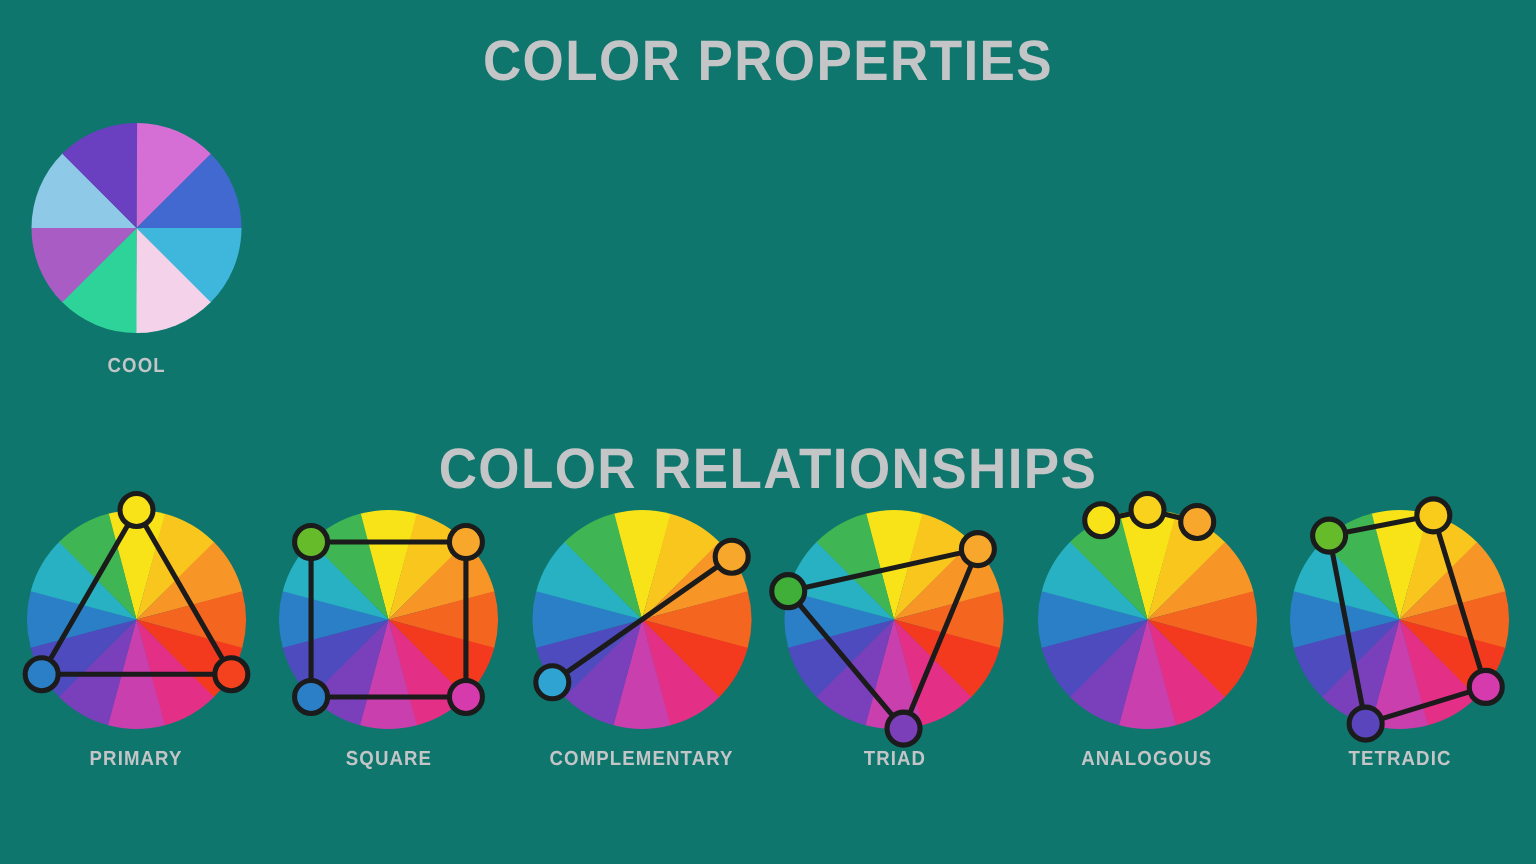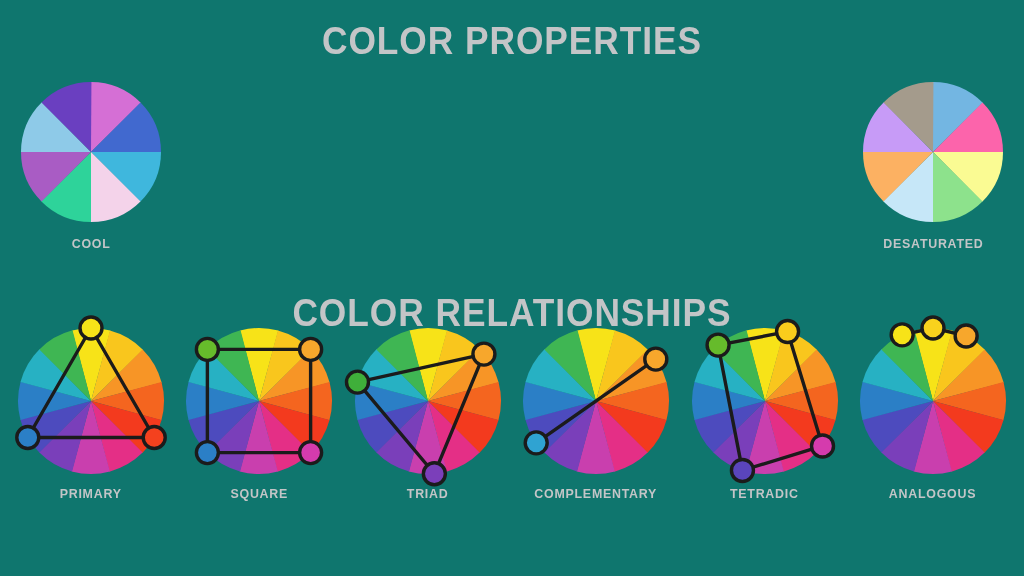--- a/index.html
+++ b/index.html
@@ -46,21 +46,21 @@
   .row {
     position: absolute;
     left: 0;
     width: 1024px;
     display: flex;
     justify-content: space-between;
     padding: 0 8px;
     box-sizing: border-box;
   }
   #row-properties { top: 82px; }
-  #row-relationships { top: 328px; }
+  #row-relationships { top: 340px; }
 
   .cell {
     width: 166px;
     display: flex;
     flex-direction: column;
     align-items: center;
   }
   .wheel-wrap {
     position: relative;
     width: 140px;
@@ -105,35 +105,20 @@
             <path d="M 70 70 L 140.00 70.00 A 70 70 0 0 1 119.19 119.80 Z" fill="#3fb7dd"></path>
             <path d="M 70 70 L 119.50 119.50 A 70 70 0 0 1 69.57 140.00 Z" fill="#f4d3ea"></path>
             <path d="M 70 70 L 70.00 140.00 A 70 70 0 0 1 20.20 119.19 Z" fill="#2ed39a"></path>
             <path d="M 70 70 L 20.50 119.50 A 70 70 0 0 1 0.00 69.57 Z" fill="#a95cc4"></path>
             <path d="M 70 70 L 0.00 70.00 A 70 70 0 0 1 20.81 20.20 Z" fill="#8ecae8"></path>
             <path d="M 70 70 L 20.50 20.50 A 70 70 0 0 1 70.43 0.00 Z" fill="#6a3fc0"></path>
           </svg>
         </div>
         <div class="cell-label">COOL</div>
       </div>
-      <div class="cell">
-        <div class="wheel-wrap">
-          <svg width="140" height="140" viewBox="0 0 140 140" class="wheel-svg">
-            <path d="M 70 70 L 70.00 0.00 A 70 70 0 0 1 119.80 20.81 Z" fill="#73b6e2"></path>
-            <path d="M 70 70 L 119.50 20.50 A 70 70 0 0 1 140.00 70.43 Z" fill="#fc64ab"></path>
-            <path d="M 70 70 L 140.00 70.00 A 70 70 0 0 1 119.19 119.80 Z" fill="#fafb93"></path>
-            <path d="M 70 70 L 119.50 119.50 A 70 70 0 0 1 69.57 140.00 Z" fill="#8de28c"></path>
-            <path d="M 70 70 L 70.00 140.00 A 70 70 0 0 1 20.20 119.19 Z" fill="#c6e7f8"></path>
-            <path d="M 70 70 L 20.50 119.50 A 70 70 0 0 1 0.00 69.57 Z" fill="#fcb162"></path>
-            <path d="M 70 70 L 0.00 70.00 A 70 70 0 0 1 20.81 20.20 Z" fill="#c79bf7"></path>
-            <path d="M 70 70 L 20.50 20.50 A 70 70 0 0 1 70.43 0.00 Z" fill="#a49b8c"></path>
-          </svg>
-        </div>
-        <div class="cell-label">DESATURATED</div>
-      </div>
     </div>
 
   <div id="title-relationships" class="section-title">COLOR RELATIONSHIPS</div>
 
   <div id="row-relationships" class="row">
       <div class="cell">
         <div class="wheel-wrap rel">
           <svg width="174" height="174" viewBox="0 0 174 174" class="wheel-svg" style="margin-left: -14px; margin-top: -14px;">
             <path d="M 87 87 L 68.11 16.49 A 73 73 0 0 1 106.32 16.60 Z" fill="#f7e318"></path>
             <path d="M 87 87 L 105.89 16.49 A 73 73 0 0 1 138.93 35.70 Z" fill="#f9c61d"></path>
@@ -192,20 +177,42 @@
             <path d="M 87 87 L 138.62 35.38 A 73 73 0 0 1 157.63 68.54 Z" fill="#f79526"></path>
             <path d="M 87 87 L 157.51 68.11 A 73 73 0 0 1 157.40 106.32 Z" fill="#f4651f"></path>
             <path d="M 87 87 L 157.51 105.89 A 73 73 0 0 1 138.30 138.93 Z" fill="#f33a1e"></path>
             <path d="M 87 87 L 138.62 138.62 A 73 73 0 0 1 105.46 157.63 Z" fill="#e42f86"></path>
             <path d="M 87 87 L 105.89 157.51 A 73 73 0 0 1 67.68 157.40 Z" fill="#c93fae"></path>
             <path d="M 87 87 L 68.11 157.51 A 73 73 0 0 1 35.07 138.30 Z" fill="#7a3fba"></path>
             <path d="M 87 87 L 35.38 138.62 A 73 73 0 0 1 16.37 105.46 Z" fill="#4d4bbe"></path>
             <path d="M 87 87 L 16.49 105.89 A 73 73 0 0 1 16.60 67.68 Z" fill="#2b7fc6"></path>
             <path d="M 87 87 L 16.49 68.11 A 73 73 0 0 1 35.70 35.07 Z" fill="#27b1c3"></path>
             <path d="M 87 87 L 35.38 35.38 A 73 73 0 0 1 68.54 16.37 Z" fill="#3fb653"></path>
+            <line x1="146.80" y1="45.13" x2="27.20" y2="128.87" stroke="#1b1b1b" stroke-width="3.4" stroke-linecap="round"></line>
+            <circle cx="146.80" cy="45.13" r="11" fill="#f7a72c" stroke="#1b1b1b" stroke-width="3.4"></circle>
+            <circle cx="27.20" cy="128.87" r="11" fill="#2fa3d2" stroke="#1b1b1b" stroke-width="3.4"></circle>
+          </svg>
+        </div>
+        <div class="cell-label">COMPLEMENTARY</div>
+      </div>
+      <div class="cell">
+        <div class="wheel-wrap rel">
+          <svg width="174" height="174" viewBox="0 0 174 174" class="wheel-svg" style="margin-left: -14px; margin-top: -14px;">
+            <path d="M 87 87 L 68.11 16.49 A 73 73 0 0 1 106.32 16.60 Z" fill="#f7e318"></path>
+            <path d="M 87 87 L 105.89 16.49 A 73 73 0 0 1 138.93 35.70 Z" fill="#f9c61d"></path>
+            <path d="M 87 87 L 138.62 35.38 A 73 73 0 0 1 157.63 68.54 Z" fill="#f79526"></path>
+            <path d="M 87 87 L 157.51 68.11 A 73 73 0 0 1 157.40 106.32 Z" fill="#f4651f"></path>
+            <path d="M 87 87 L 157.51 105.89 A 73 73 0 0 1 138.30 138.93 Z" fill="#f33a1e"></path>
+            <path d="M 87 87 L 138.62 138.62 A 73 73 0 0 1 105.46 157.63 Z" fill="#e42f86"></path>
+            <path d="M 87 87 L 105.89 157.51 A 73 73 0 0 1 67.68 157.40 Z" fill="#c93fae"></path>
+            <path d="M 87 87 L 68.11 157.51 A 73 73 0 0 1 35.07 138.30 Z" fill="#7a3fba"></path>
+            <path d="M 87 87 L 35.38 138.62 A 73 73 0 0 1 16.37 105.46 Z" fill="#4d4bbe"></path>
+            <path d="M 87 87 L 16.49 105.89 A 73 73 0 0 1 16.60 67.68 Z" fill="#2b7fc6"></path>
+            <path d="M 87 87 L 16.49 68.11 A 73 73 0 0 1 35.70 35.07 Z" fill="#27b1c3"></path>
+            <path d="M 87 87 L 35.38 35.38 A 73 73 0 0 1 68.54 16.37 Z" fill="#3fb653"></path>
             <line x1="142.92" y1="40.08" x2="93.36" y2="159.72" stroke="#1b1b1b" stroke-width="3.4" stroke-linecap="round"></line>
             <line x1="93.36" y1="159.72" x2="16.49" y2="68.11" stroke="#1b1b1b" stroke-width="3.4" stroke-linecap="round"></line>
             <line x1="16.49" y1="68.11" x2="142.92" y2="40.08" stroke="#1b1b1b" stroke-width="3.4" stroke-linecap="round"></line>
             <circle cx="142.92" cy="40.08" r="11" fill="#f7a72c" stroke="#1b1b1b" stroke-width="3.4"></circle>
             <circle cx="93.36" cy="159.72" r="11" fill="#7b3fba" stroke="#1b1b1b" stroke-width="3.4"></circle>
             <circle cx="16.49" cy="68.11" r="11" fill="#3faf3a" stroke="#1b1b1b" stroke-width="3.4"></circle>
           </svg>
         </div>
         <div class="cell-label">TRIAD</div>
       </div>
@@ -217,26 +224,28 @@
             <path d="M 87 87 L 138.62 35.38 A 73 73 0 0 1 157.63 68.54 Z" fill="#f79526"></path>
             <path d="M 87 87 L 157.51 68.11 A 73 73 0 0 1 157.40 106.32 Z" fill="#f4651f"></path>
             <path d="M 87 87 L 157.51 105.89 A 73 73 0 0 1 138.30 138.93 Z" fill="#f33a1e"></path>
             <path d="M 87 87 L 138.62 138.62 A 73 73 0 0 1 105.46 157.63 Z" fill="#e42f86"></path>
             <path d="M 87 87 L 105.89 157.51 A 73 73 0 0 1 67.68 157.40 Z" fill="#c93fae"></path>
             <path d="M 87 87 L 68.11 157.51 A 73 73 0 0 1 35.07 138.30 Z" fill="#7a3fba"></path>
             <path d="M 87 87 L 35.38 138.62 A 73 73 0 0 1 16.37 105.46 Z" fill="#4d4bbe"></path>
             <path d="M 87 87 L 16.49 105.89 A 73 73 0 0 1 16.60 67.68 Z" fill="#2b7fc6"></path>
             <path d="M 87 87 L 16.49 68.11 A 73 73 0 0 1 35.70 35.07 Z" fill="#27b1c3"></path>
             <path d="M 87 87 L 35.38 35.38 A 73 73 0 0 1 68.54 16.37 Z" fill="#3fb653"></path>
-            <line x1="146.80" y1="45.13" x2="27.20" y2="128.87" stroke="#1b1b1b" stroke-width="3.4" stroke-linecap="round"></line>
-            <circle cx="146.80" cy="45.13" r="11" fill="#f7a72c" stroke="#1b1b1b" stroke-width="3.4"></circle>
-            <circle cx="27.20" cy="128.87" r="11" fill="#2fa3d2" stroke="#1b1b1b" stroke-width="3.4"></circle>
-          </svg>
-        </div>
-        <div class="cell-label">COMPLEMENTARY</div>
+            <line x1="56.15" y1="20.84" x2="87.00" y2="14.00" stroke="#1b1b1b" stroke-width="3.4" stroke-linecap="round"></line>
+            <line x1="87.00" y1="14.00" x2="120.14" y2="21.96" stroke="#1b1b1b" stroke-width="3.4" stroke-linecap="round"></line>
+            <circle cx="56.15" cy="20.84" r="11" fill="#f7e318" stroke="#1b1b1b" stroke-width="3.4"></circle>
+            <circle cx="87.00" cy="14.00" r="11" fill="#f9d21d" stroke="#1b1b1b" stroke-width="3.4"></circle>
+            <circle cx="120.14" cy="21.96" r="11" fill="#f7a72c" stroke="#1b1b1b" stroke-width="3.4"></circle>
+          </svg>
+        </div>
+        <div class="cell-label">ANALOGOUS</div>
       </div>
       <div class="cell">
         <div class="wheel-wrap rel">
           <svg width="174" height="174" viewBox="0 0 174 174" class="wheel-svg" style="margin-left: -14px; margin-top: -14px;">
             <path d="M 87 87 L 68.11 16.49 A 73 73 0 0 1 106.32 16.60 Z" fill="#f7e318"></path>
             <path d="M 87 87 L 105.89 16.49 A 73 73 0 0 1 138.93 35.70 Z" fill="#f9c61d"></path>
             <path d="M 87 87 L 138.62 35.38 A 73 73 0 0 1 157.63 68.54 Z" fill="#f79526"></path>
             <path d="M 87 87 L 157.51 68.11 A 73 73 0 0 1 157.40 106.32 Z" fill="#f4651f"></path>
             <path d="M 87 87 L 157.51 105.89 A 73 73 0 0 1 138.30 138.93 Z" fill="#f33a1e"></path>
             <path d="M 87 87 L 138.62 138.62 A 73 73 0 0 1 105.46 157.63 Z" fill="#e42f86"></path>
@@ -251,39 +260,15 @@
             <line x1="144.52" y1="131.94" x2="64.44" y2="156.43" stroke="#1b1b1b" stroke-width="3.4" stroke-linecap="round"></line>
             <line x1="64.44" y1="156.43" x2="40.08" y2="31.08" stroke="#1b1b1b" stroke-width="3.4" stroke-linecap="round"></line>
             <circle cx="109.56" cy="17.57" r="11" fill="#f9cc1c" stroke="#1b1b1b" stroke-width="3.4"></circle>
             <circle cx="144.52" cy="131.94" r="11" fill="#d53bad" stroke="#1b1b1b" stroke-width="3.4"></circle>
             <circle cx="64.44" cy="156.43" r="11" fill="#5a45bc" stroke="#1b1b1b" stroke-width="3.4"></circle>
             <circle cx="40.08" cy="31.08" r="11" fill="#66bb2b" stroke="#1b1b1b" stroke-width="3.4"></circle>
           </svg>
         </div>
         <div class="cell-label">TETRADIC</div>
       </div>
-      <div class="cell">
-        <div class="wheel-wrap rel">
-          <svg width="174" height="174" viewBox="0 0 174 174" class="wheel-svg" style="margin-left: -14px; margin-top: -14px;">
-            <path d="M 87 87 L 68.11 16.49 A 73 73 0 0 1 106.32 16.60 Z" fill="#f7e318"></path>
-            <path d="M 87 87 L 105.89 16.49 A 73 73 0 0 1 138.93 35.70 Z" fill="#f9c61d"></path>
-            <path d="M 87 87 L 138.62 35.38 A 73 73 0 0 1 157.63 68.54 Z" fill="#f79526"></path>
-            <path d="M 87 87 L 157.51 68.11 A 73 73 0 0 1 157.40 106.32 Z" fill="#f4651f"></path>
-            <path d="M 87 87 L 157.51 105.89 A 73 73 0 0 1 138.30 138.93 Z" fill="#f33a1e"></path>
-            <path d="M 87 87 L 138.62 138.62 A 73 73 0 0 1 105.46 157.63 Z" fill="#e42f86"></path>
-            <path d="M 87 87 L 105.89 157.51 A 73 73 0 0 1 67.68 157.40 Z" fill="#c93fae"></path>
-            <path d="M 87 87 L 68.11 157.51 A 73 73 0 0 1 35.07 138.30 Z" fill="#7a3fba"></path>
-            <path d="M 87 87 L 35.38 138.62 A 73 73 0 0 1 16.37 105.46 Z" fill="#4d4bbe"></path>
-            <path d="M 87 87 L 16.49 105.89 A 73 73 0 0 1 16.60 67.68 Z" fill="#2b7fc6"></path>
-            <path d="M 87 87 L 16.49 68.11 A 73 73 0 0 1 35.70 35.07 Z" fill="#27b1c3"></path>
-            <path d="M 87 87 L 35.38 35.38 A 73 73 0 0 1 68.54 16.37 Z" fill="#3fb653"></path>
-            <line x1="56.15" y1="20.84" x2="87.00" y2="14.00" stroke="#1b1b1b" stroke-width="3.4" stroke-linecap="round"></line>
-            <line x1="87.00" y1="14.00" x2="120.14" y2="21.96" stroke="#1b1b1b" stroke-width="3.4" stroke-linecap="round"></line>
-            <circle cx="56.15" cy="20.84" r="11" fill="#f7e318" stroke="#1b1b1b" stroke-width="3.4"></circle>
-            <circle cx="87.00" cy="14.00" r="11" fill="#f9d21d" stroke="#1b1b1b" stroke-width="3.4"></circle>
-            <circle cx="120.14" cy="21.96" r="11" fill="#f7a72c" stroke="#1b1b1b" stroke-width="3.4"></circle>
-          </svg>
-        </div>
-        <div class="cell-label">ANALOGOUS</div>
-      </div>
     </div>
 
 </div>
 
 </body></html>

